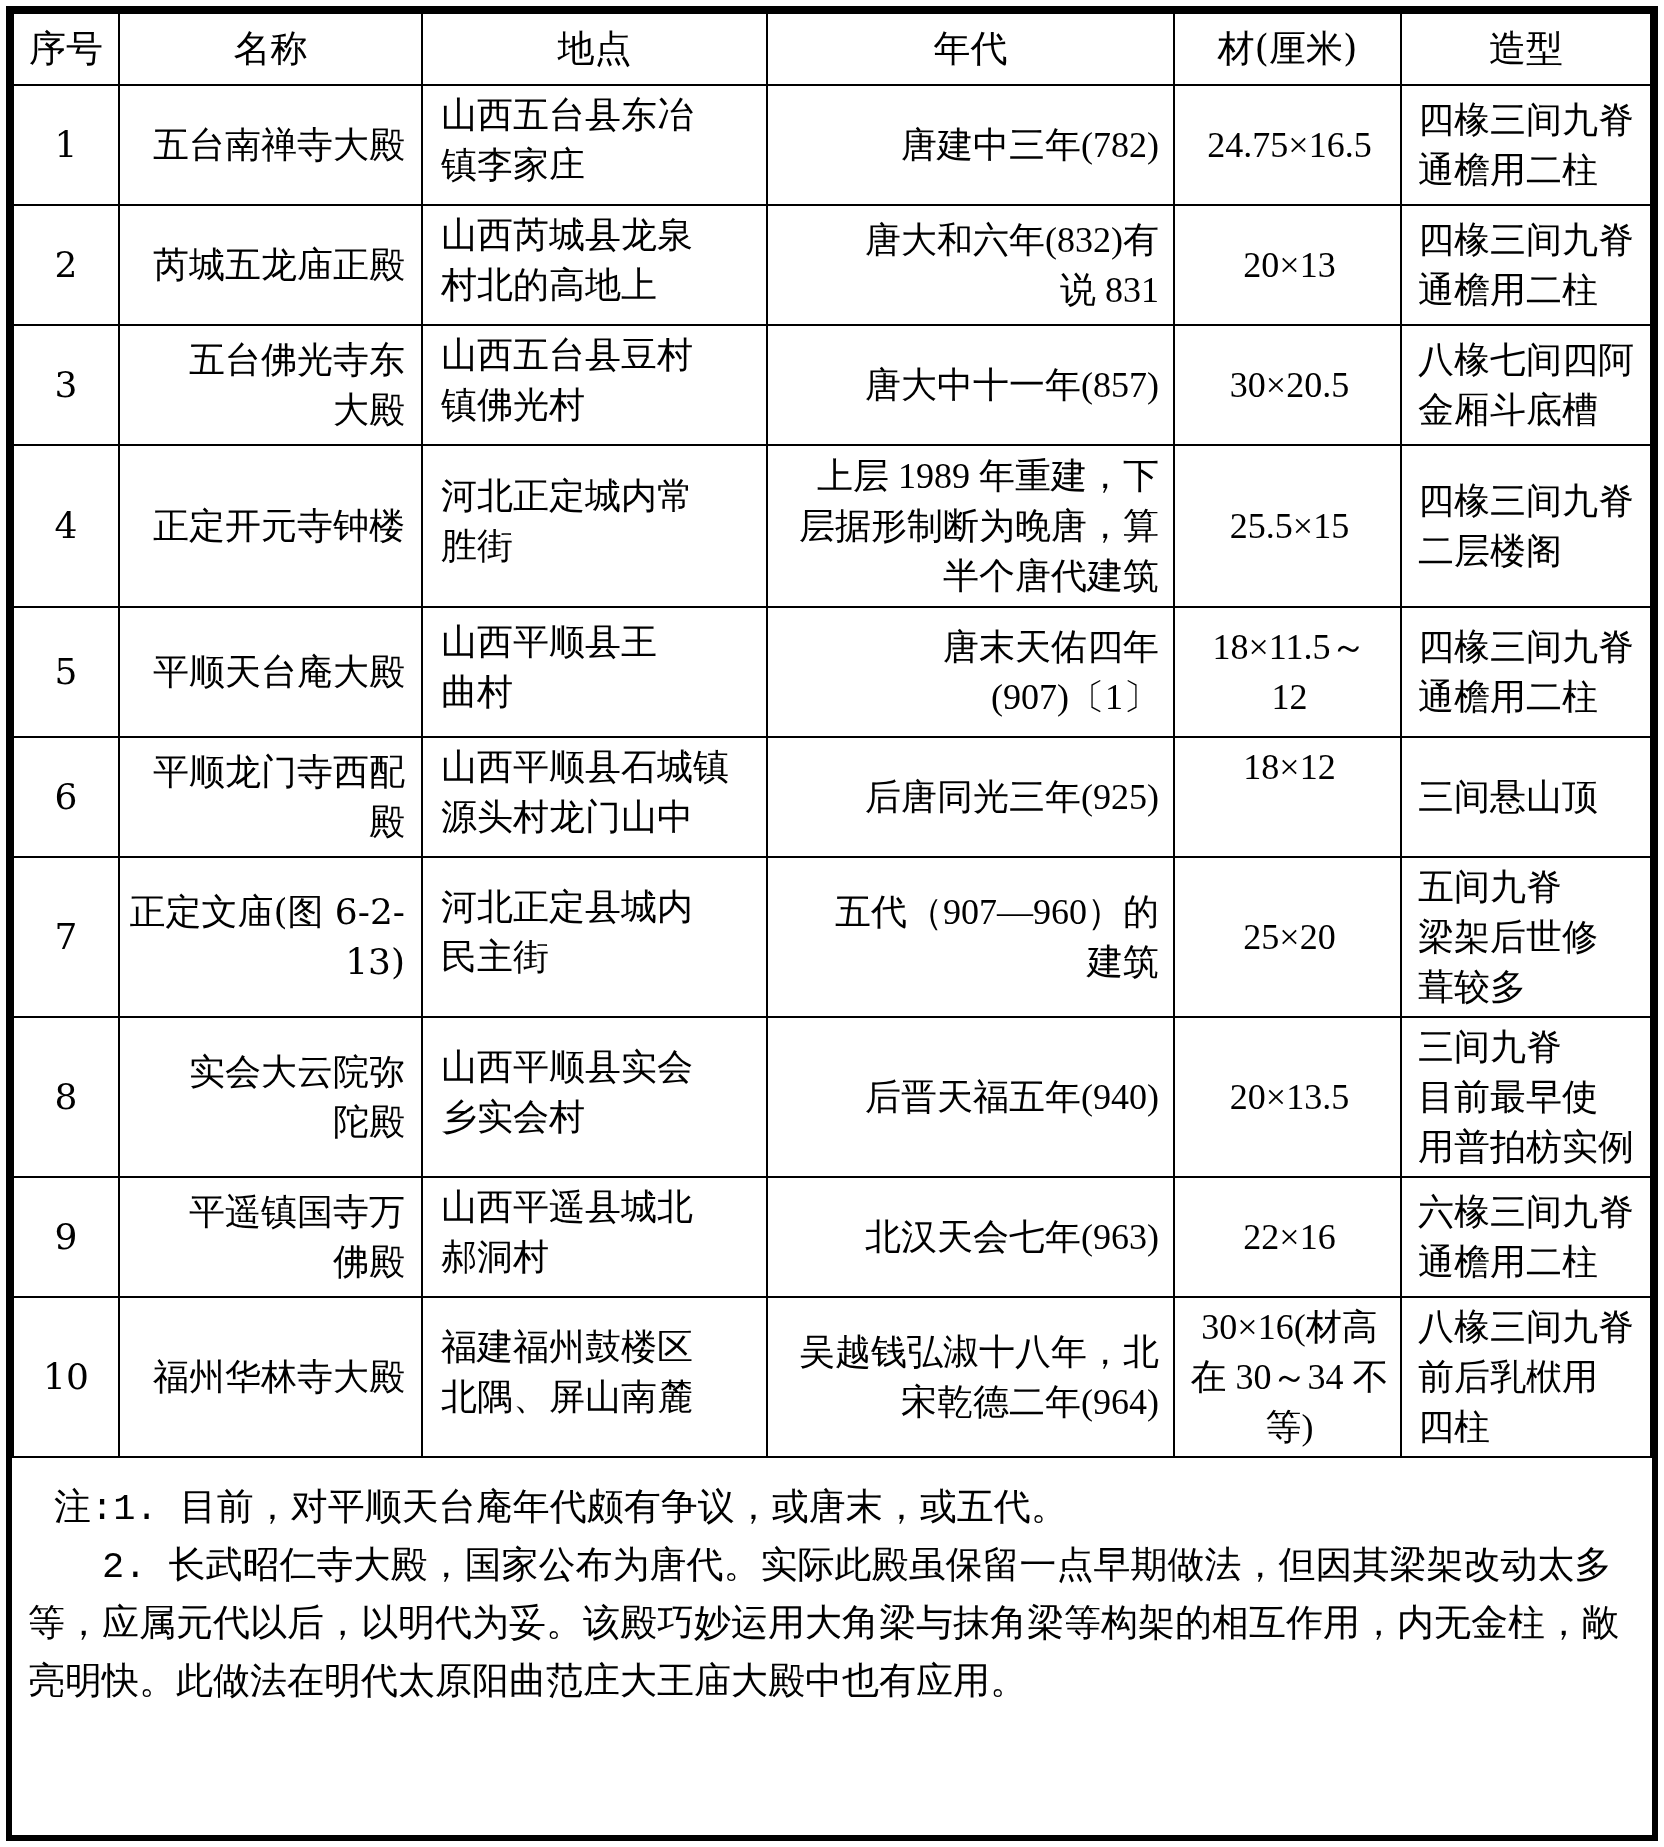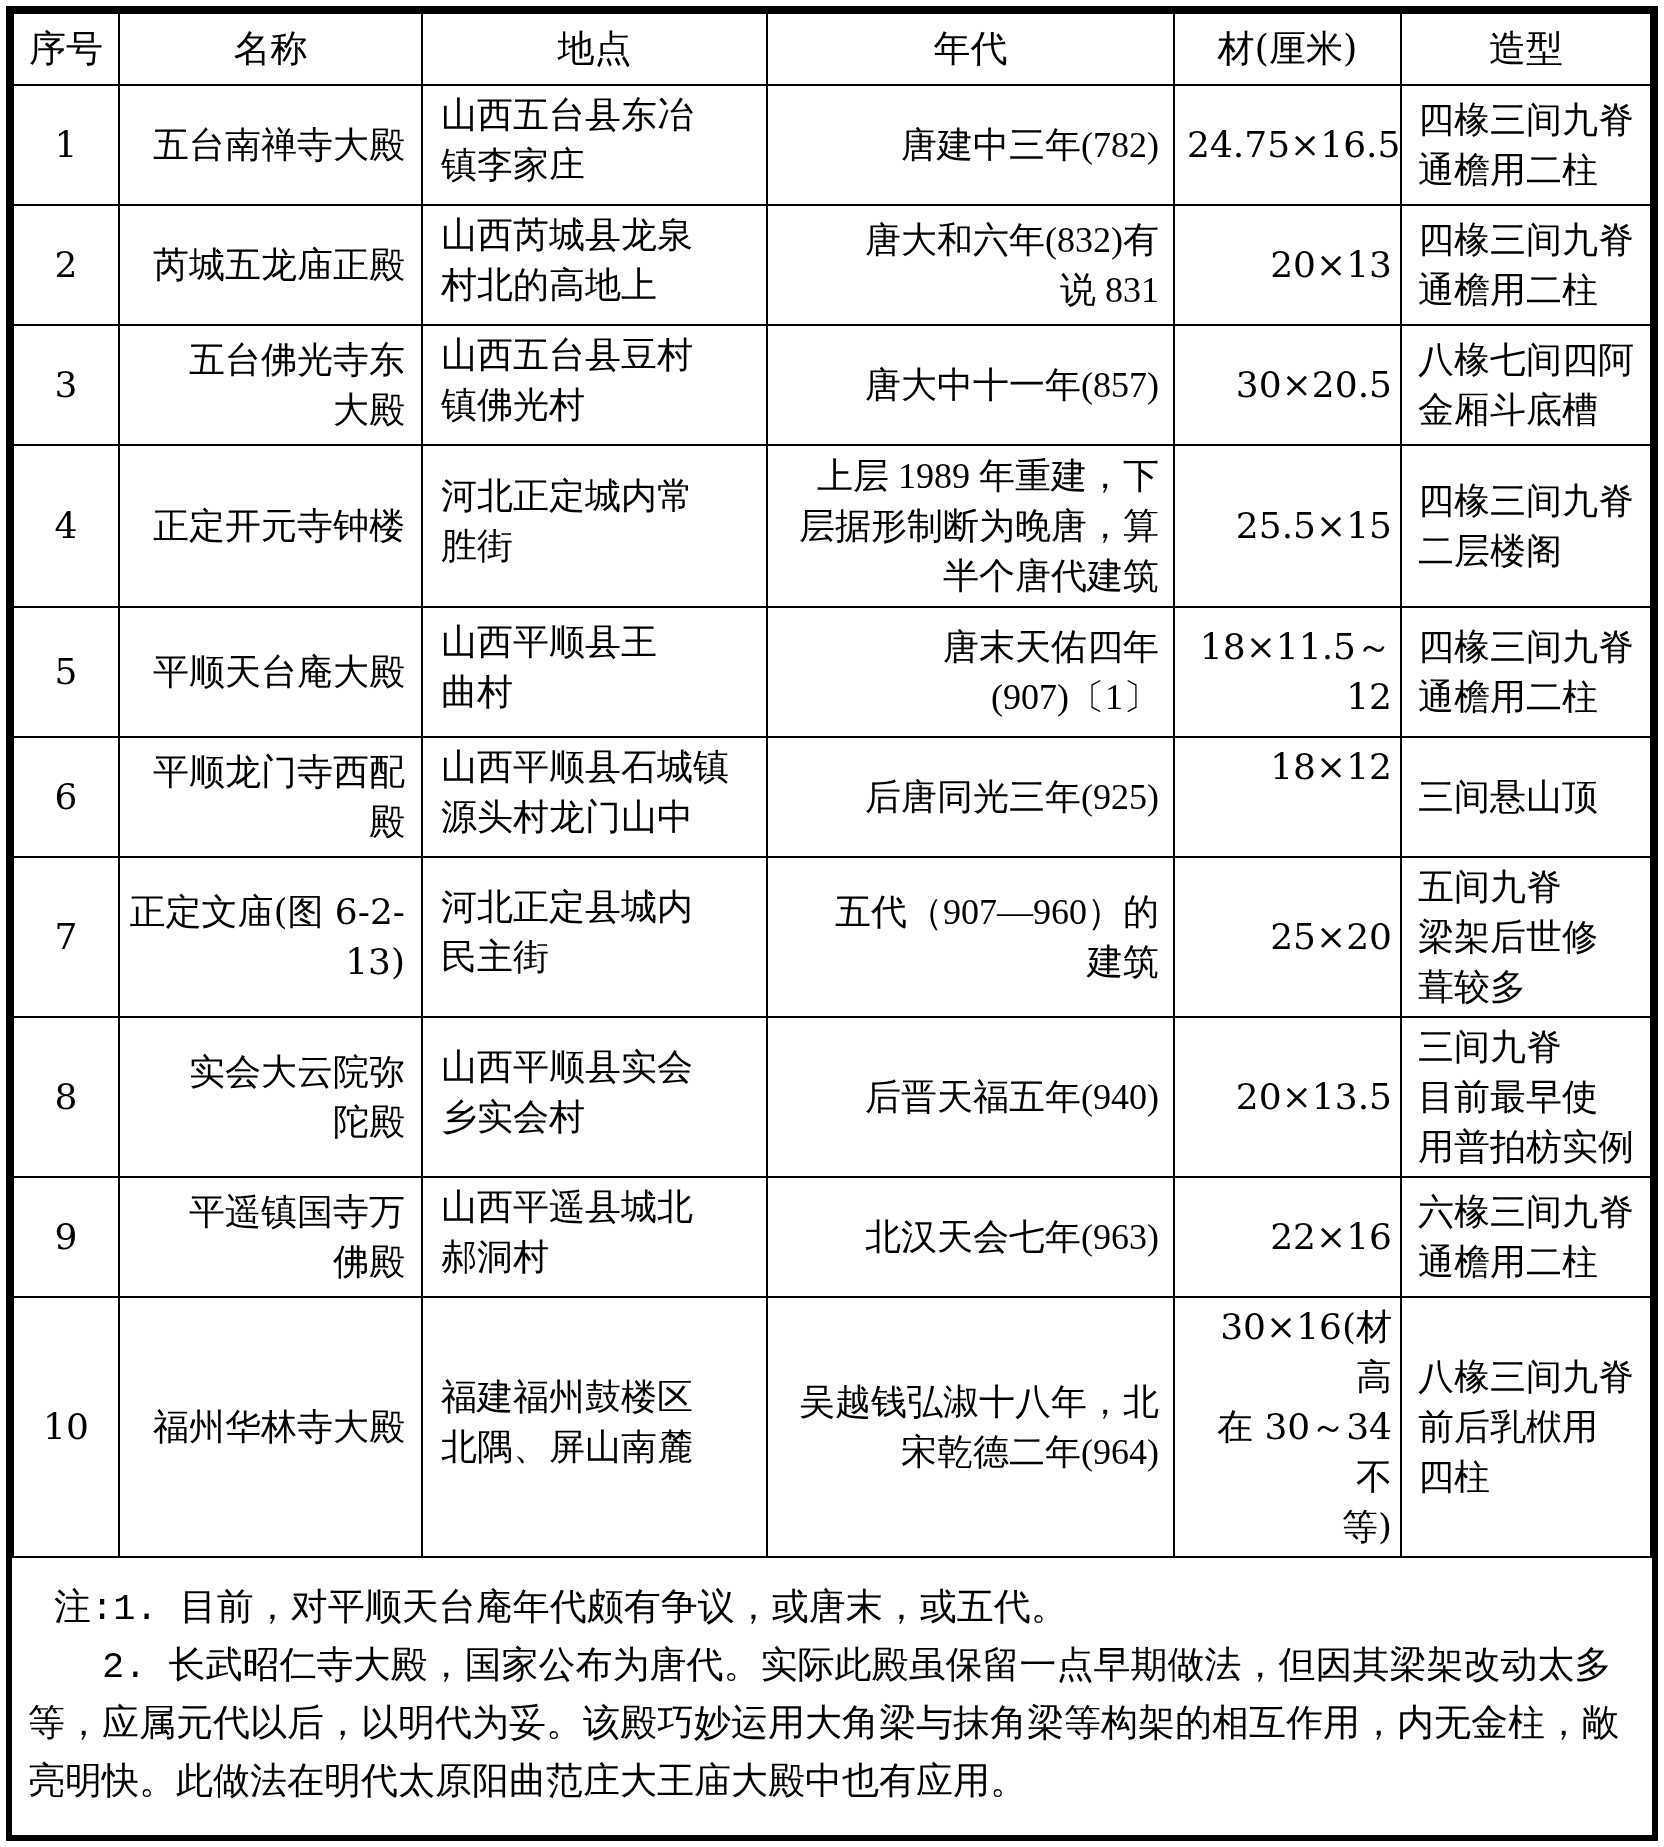--- a/index.html
+++ b/index.html
@@ -35,21 +35,21 @@
   table.arch th{
     height:66px;
     text-align:center;
     font-size:37px;
     padding:2px 4px;
   }
   td.c-no{text-align:center;padding:2px 4px;}
   td.c-name{padding:4px 16px 4px 6px;text-align:right;}
   td.c-loc{padding:4px 14px 14px 18px;text-align:left;}
   td.c-era{padding:4px 14px 4px 18px;text-align:right;font-family:Liberation Serif, serif;}
-  td.c-cai{padding:4px 8px 4px 12px;text-align:right;}
+  td.c-cai{padding:4px 8px 4px 12px;text-align:center;font-family:Liberation Serif, serif;}
   td.c-form{padding:4px 8px 4px 16px;text-align:left;margin-top:24px;}
   .notes{
     padding:22px 26px 18px 16px;
     font-size:37px;
     line-height:58px;
   }
   .notes p{margin:0;font-family:Liberation Mono, monospace;}
   .notes p.first{text-indent:26px;}
   .notes p.item{text-indent:74px;}
 </style>

